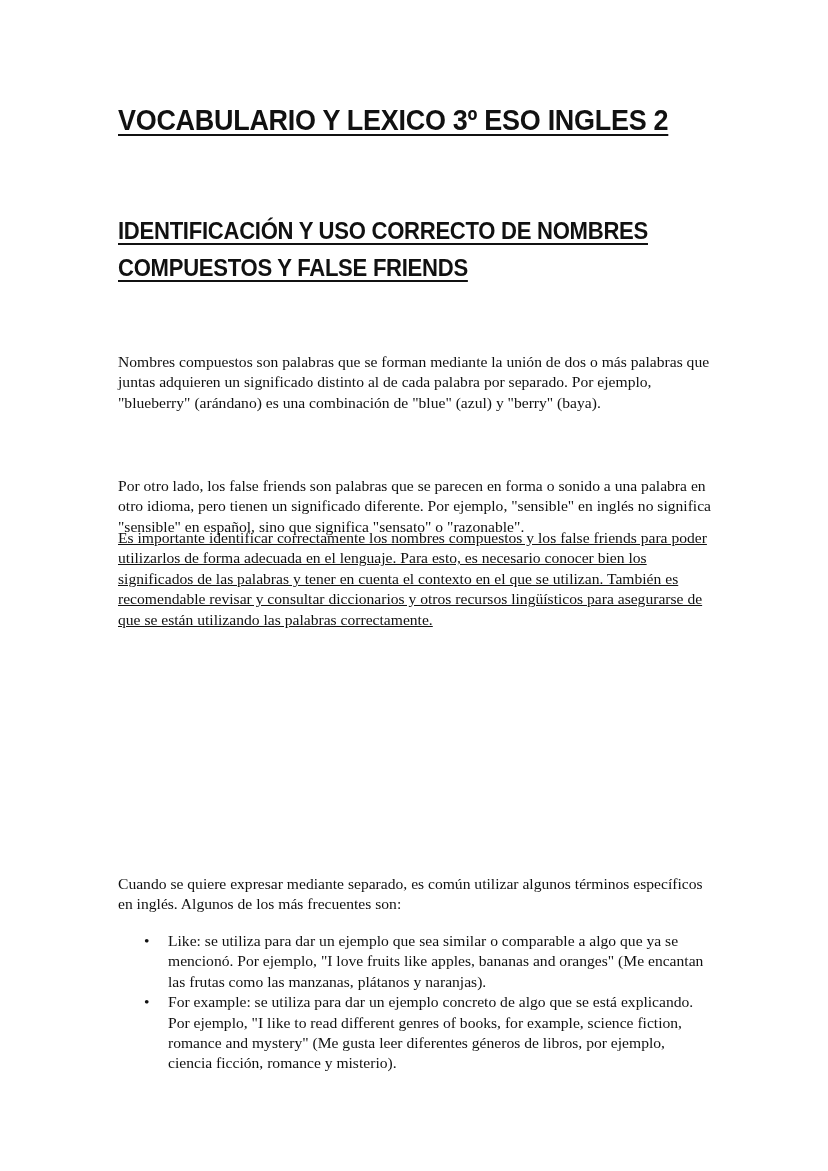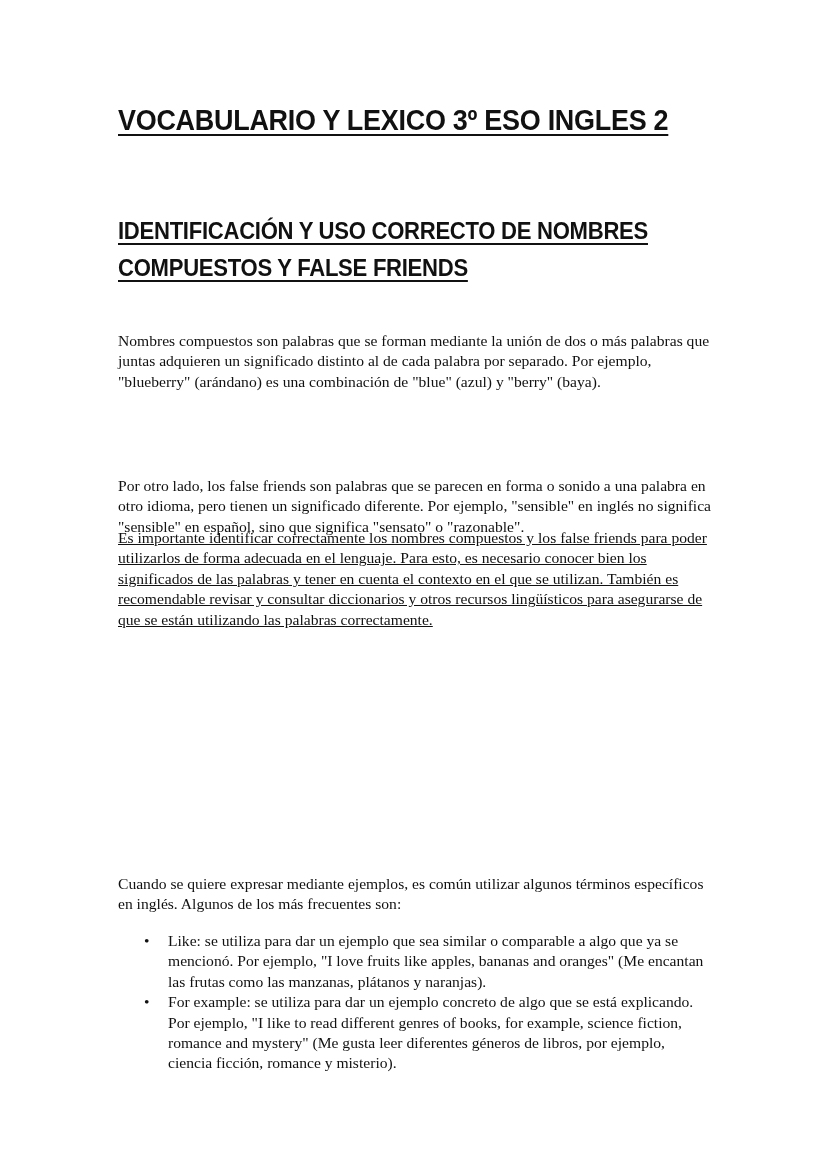--- a/index.html
+++ b/index.html
@@ -4,42 +4,42 @@
 <style>
   html, body { margin: 0; padding: 0; background: #ffffff; }
   body { width: 828px; height: 1171px; position: relative; overflow: hidden; color: #111; }
   .page { position: absolute; left: 0; top: 0; width: 828px; height: 910px; }
   .h-sans { font-family: "Liberation Sans", "DejaVu Sans", sans-serif; font-weight: bold; text-decoration: underline; text-decoration-thickness: 2px; text-underline-offset: 4px; margin: 0; position: absolute; left: 118px; letter-spacing: -0.3px; }
   .title { top: 100px; font-size: 29px; line-height: 40px; transform: scaleX(0.93); transform-origin: left top; white-space: nowrap; }
   .h1 { top: 212px; font-size: 24px; line-height: 37px; width: 640px; transform: scaleX(0.92); transform-origin: left top; }
   .h2 { position: absolute; left: 118px; top: 718px; margin: 0; font-family: "Liberation Serif", "DejaVu Serif", serif; font-weight: bold; font-size: 26px; line-height: 30px; text-decoration: underline; text-decoration-thickness: 2px; text-underline-offset: 3px; width: 600px; }
   .h2 i { font-style: italic; }
   .p { position: absolute; left: 118px; width: 600px; margin: 0; font-family: "Liberation Serif", "DejaVu Serif", serif; font-size: 15.6px; line-height: 20.4px; }
-  .p1 { top: 331px; }
+  .p1 { top: 352px; }
   .p2 { top: 476px; }
   .p3 { top: 528px; text-decoration: underline; }
   .p4 { top: 874px; }
   ul.list { position: absolute; left: 118px; top: 931px; width: 590px; margin: 0; padding: 0; list-style: none; font-family: "Liberation Serif", "DejaVu Serif", serif; font-size: 15.6px; line-height: 20.4px; }
   ul.list li { position: relative; padding-left: 50px; }
   ul.list li .bullet { position: absolute; left: 26px; top: 0; }
 </style>
 </head>
 <body>
 
 <div class="page">
   <h1 class="h-sans title">VOCABULARIO Y LEXICO 3º ESO INGLES 2</h1>
 
   <h2 class="h-sans h1">IDENTIFICACIÓN Y USO CORRECTO DE NOMBRES COMPUESTOS Y FALSE FRIENDS</h2>
 
   <p class="p p1">Nombres compuestos son palabras que se forman mediante la unión de dos o más palabras que juntas adquieren un significado distinto al de cada palabra por separado. Por ejemplo, "blueberry" (arándano) es una combinación de "blue" (azul) y "berry" (baya).</p>
   <p class="p p2">Por otro lado, los false friends son palabras que se parecen en forma o sonido a una palabra en otro idioma, pero tienen un significado diferente. Por ejemplo, "sensible" en inglés no significa "sensible" en español, sino que significa "sensato" o "razonable".</p>
   <p class="p p3">Es importante identificar correctamente los nombres compuestos y los false friends para poder utilizarlos de forma adecuada en el lenguaje. Para esto, es necesario conocer bien los significados de las palabras y tener en cuenta el contexto en el que se utilizan. También es recomendable revisar y consultar diccionarios y otros recursos lingüísticos para asegurarse de que se están utilizando las palabras correctamente.</p>
 
 
-  <p class="p p4">Cuando se quiere expresar mediante ejemplos, es común utilizar algunos términos específicos en inglés. Algunos de los más frecuentes son:</p>
+  <p class="p p4">Cuando se quiere expresar mediante separado, es común utilizar algunos términos específicos en inglés. Algunos de los más frecuentes son:</p>
 
   <ul class="list">
     <li>
       <span class="bullet">•</span>
       <span>Like: se utiliza para dar un ejemplo que sea similar o comparable a algo que ya se mencionó. Por ejemplo, "I love fruits like apples, bananas and oranges" (Me encantan las frutas como las manzanas, plátanos y naranjas).</span>
     </li>
     <li>
       <span class="bullet">•</span>
       <span>For example: se utiliza para dar un ejemplo concreto de algo que se está explicando. Por ejemplo, "I like to read different genres of books, for example, science fiction, romance and mystery" (Me gusta leer diferentes géneros de libros, por ejemplo, ciencia ficción, romance y misterio).</span>
     </li>

